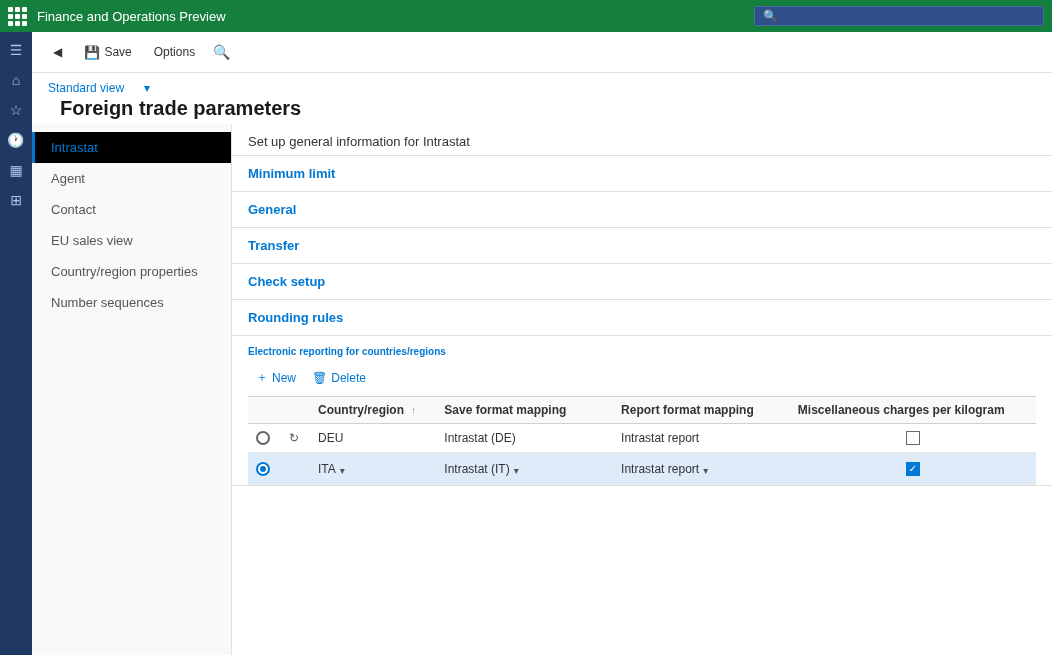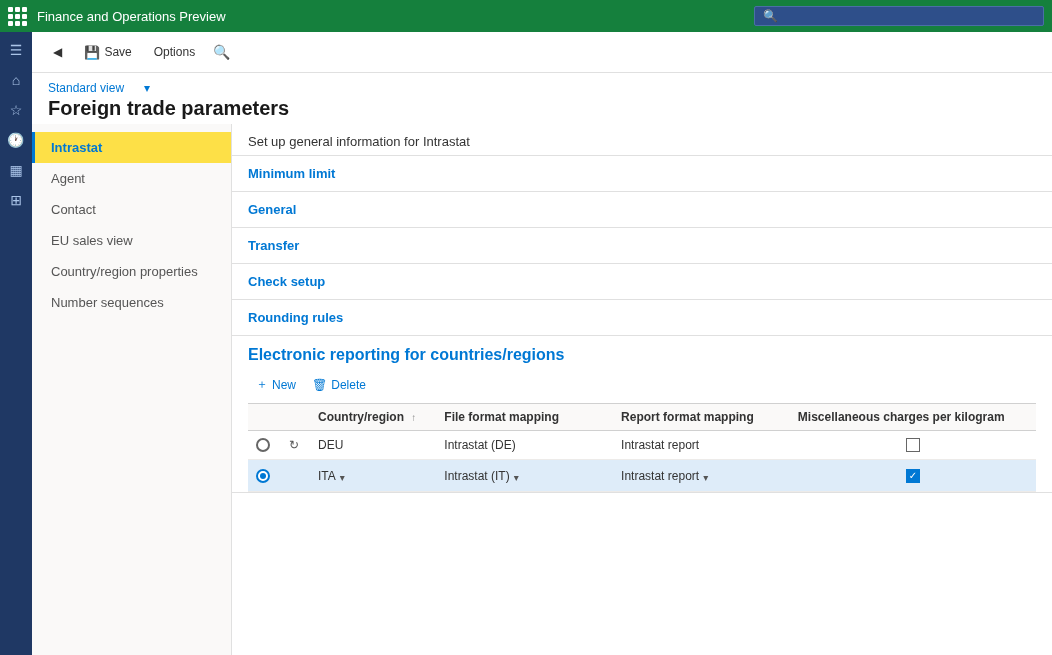--- a/index.html
+++ b/index.html
@@ -137,20 +137,21 @@
       gap: 20px;
       color: #0078d4;
       font-size: 12px;
       cursor: pointer;
       margin-bottom: 2px;
     }
     .page-title {
       font-size: 20px;
       font-weight: 600;
       color: #1a1a1a;
+      margin-left: 12px;
     }
 
     
     .body-layout {
       display: flex;
       flex: 1;
       overflow: hidden;
     }
 
     
@@ -162,23 +163,23 @@
     }
     .left-nav-item {
       padding: 8px 16px;
       cursor: pointer;
       font-size: 13px;
       color: #555;
       border-left: 3px solid transparent;
     }
     .left-nav-item.active {
       color: #0078d4;
-      font-weight: 700;
+      font-weight: 400;
       border-left: 3px solid #0078d4;
-      background: #fde047;
+      background: #000000;
     }
 
     
     .main-content {
       flex: 1;
       overflow-y: auto;
       padding: 0;
     }
 
     
@@ -192,21 +193,21 @@
       font-weight: 600;
       color: #0078d4;
     }
 
     
     .er-section {
       padding: 10px 16px 0 16px;
       border-bottom: 1px solid #e0e0e0;
     }
     .er-title {
-      font-size: 16px;
+      font-size: 10px;
       font-weight: 600;
       color: #0078d4;
       margin-bottom: 8px;
     }
 
     
     .table-toolbar {
       display: flex;
       align-items: center;
       gap: 0;
@@ -436,21 +437,21 @@
           <table class="data-table">
             <thead>
               <tr>
                 <th class="col-radio"></th>
                 <th class="col-refresh"></th>
                 <th class="col-country">
                   <span>Country/region</span>
                   <span class="th-sort-icon">↑</span>
                 </th>
                 <th class="col-file">
-                  <span>File format mapping</span>
+                  <span>Save format mapping</span>
                 </th>
                 <th class="col-report">
                   <span>Report format mapping</span>
                 </th>
                 <th class="col-misc">
                   <span>Miscellaneous charges per kilogram</span>
                 </th>
               </tr>
             </thead>
             <tbody>

